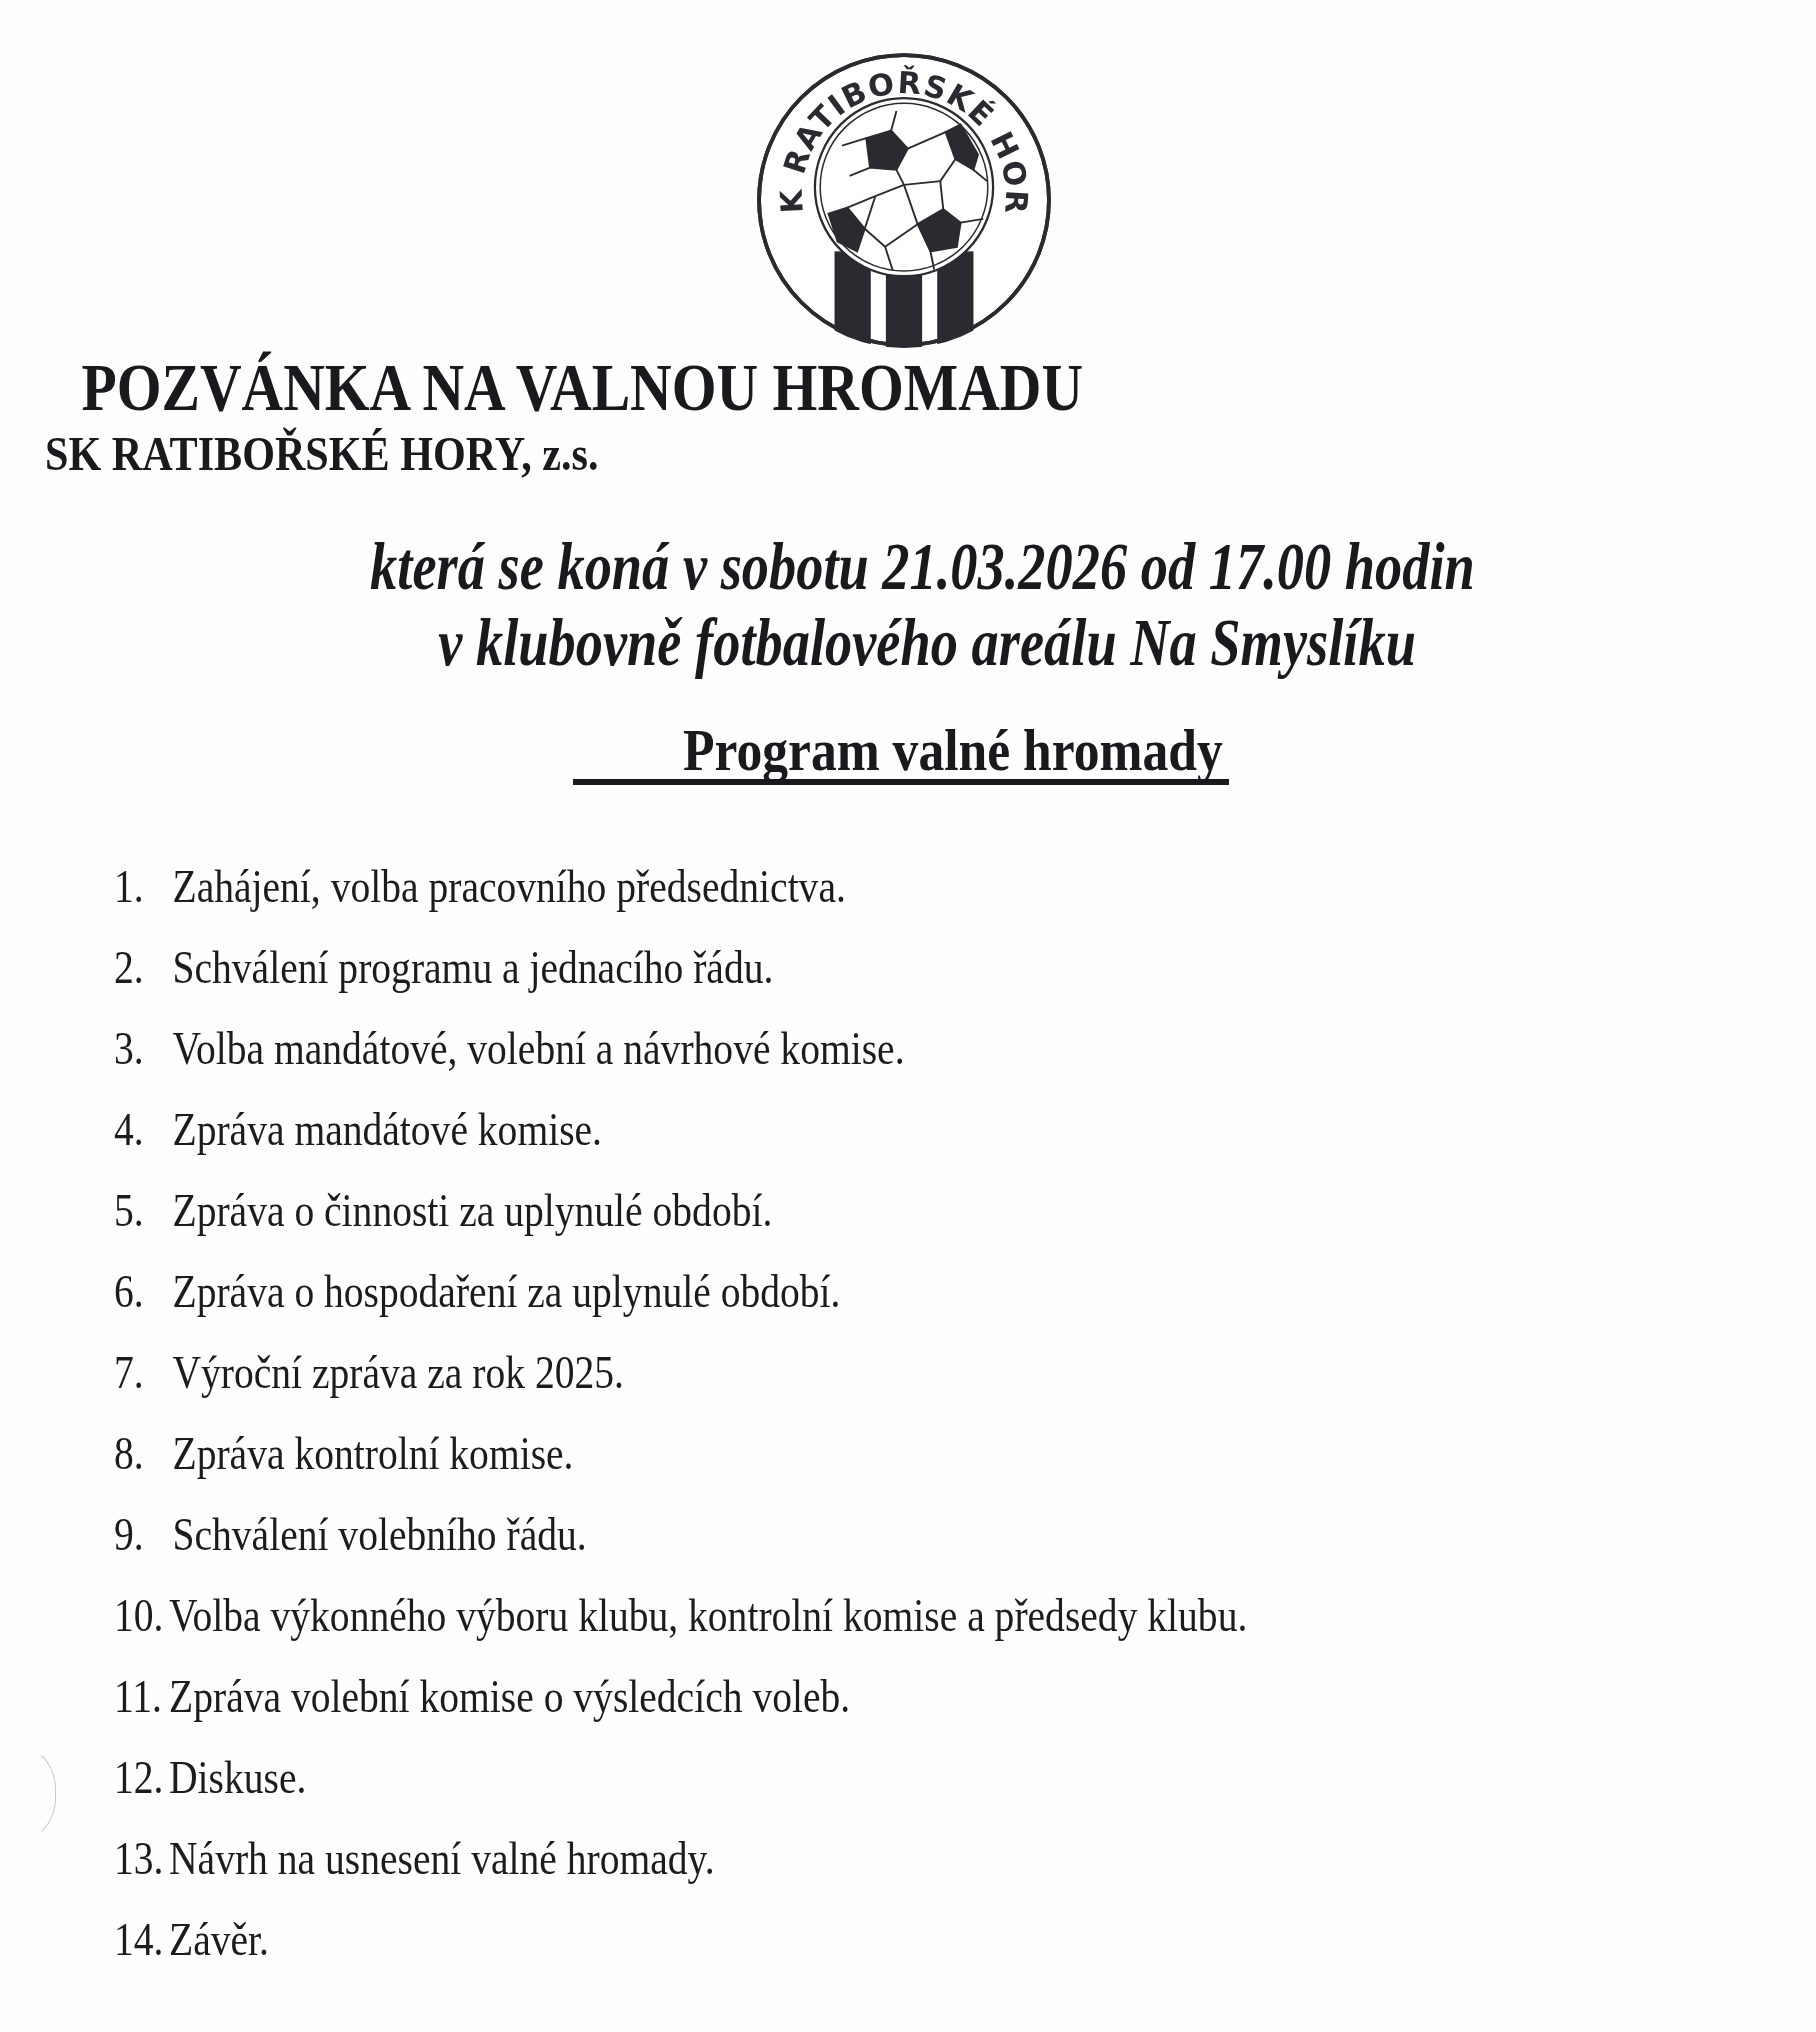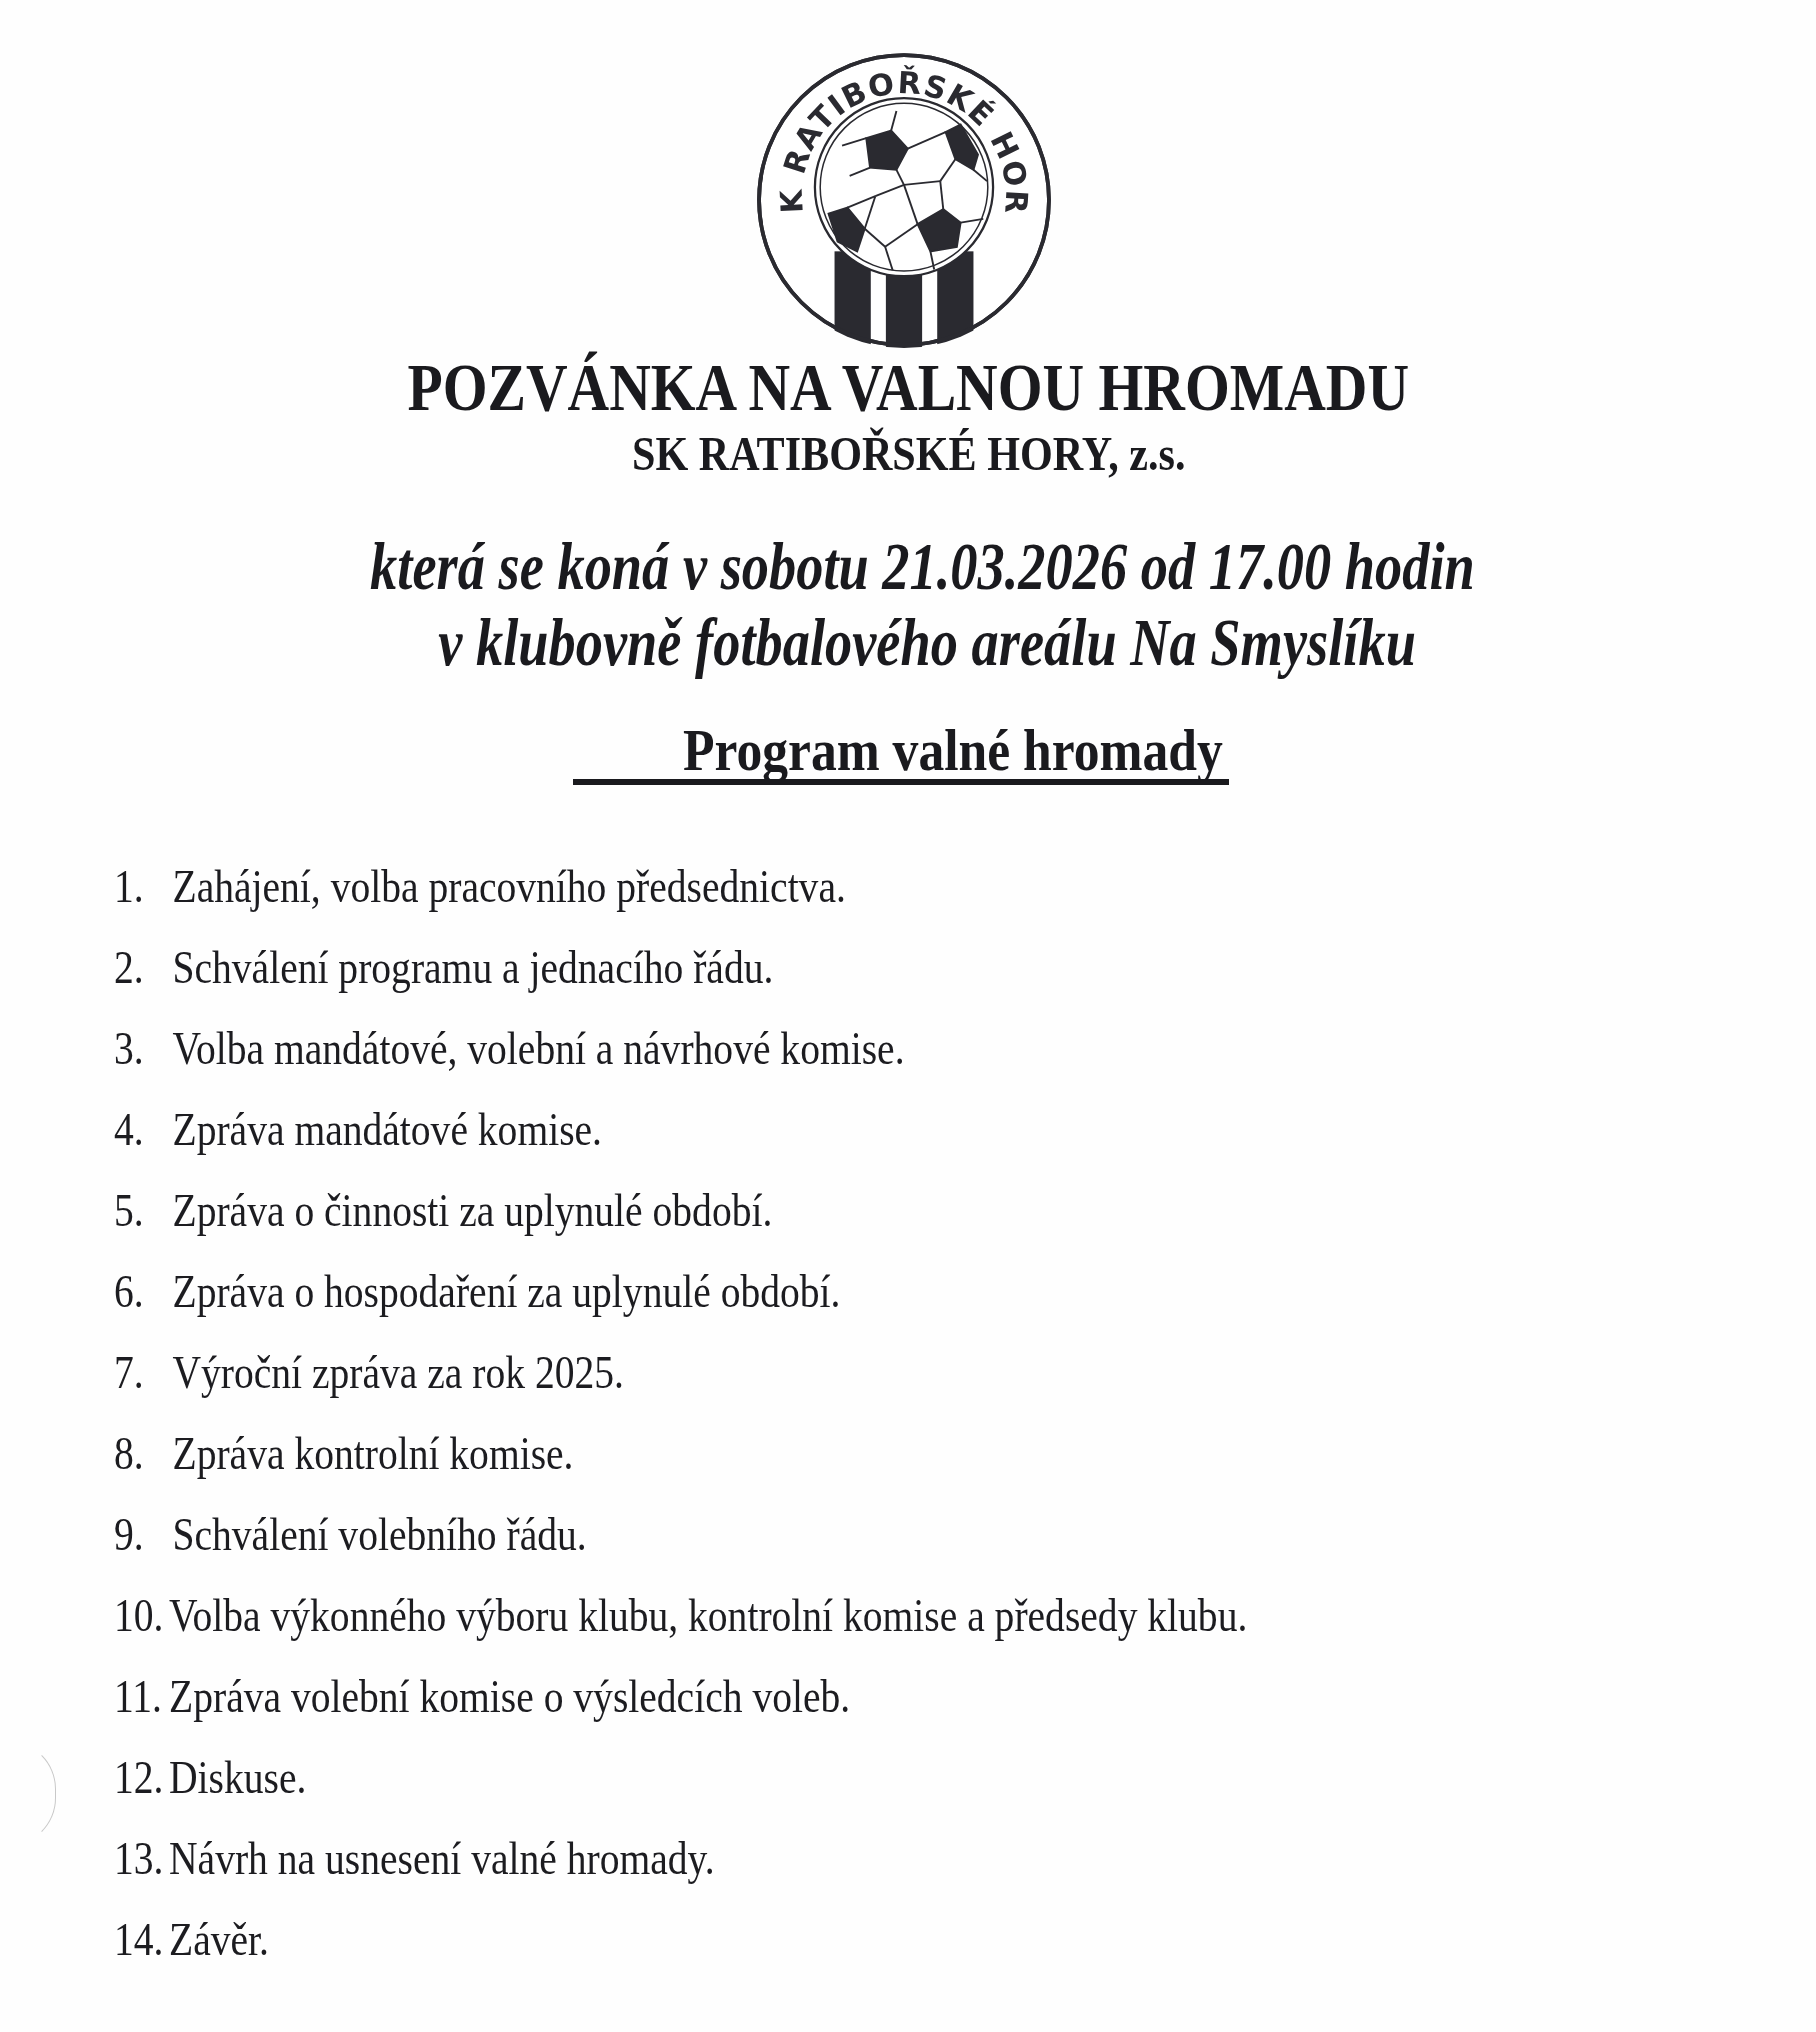--- a/index.html
+++ b/index.html
@@ -29,21 +29,20 @@
       width: 302px;
       height: 302px;
     }
     .logo svg { width: 100%; height: 100%; display: block; }
 
     
     .title-line {
       position: absolute;
       left: 0;
       width: 1817px;
-      text-align: center;
       font-weight: bold;
       white-space: nowrap;
     }
     .title-line span {
       display: inline-block;
       transform: scaleX(0.86);
       transform-origin: center;
     }
     .title-1 { top: 349px; font-size: 67px; }
     .title-2 { top: 425px; font-size: 49px; }

